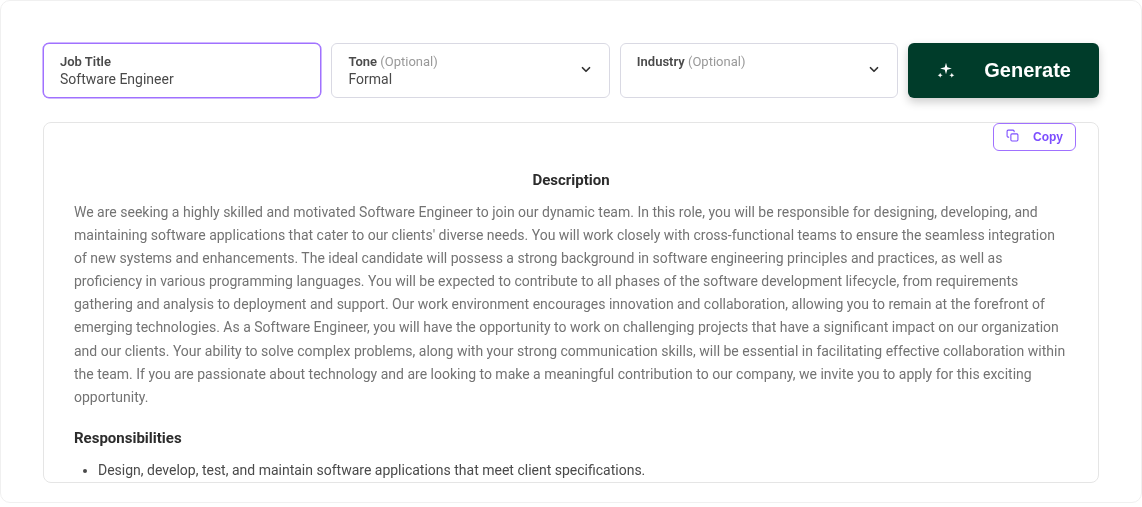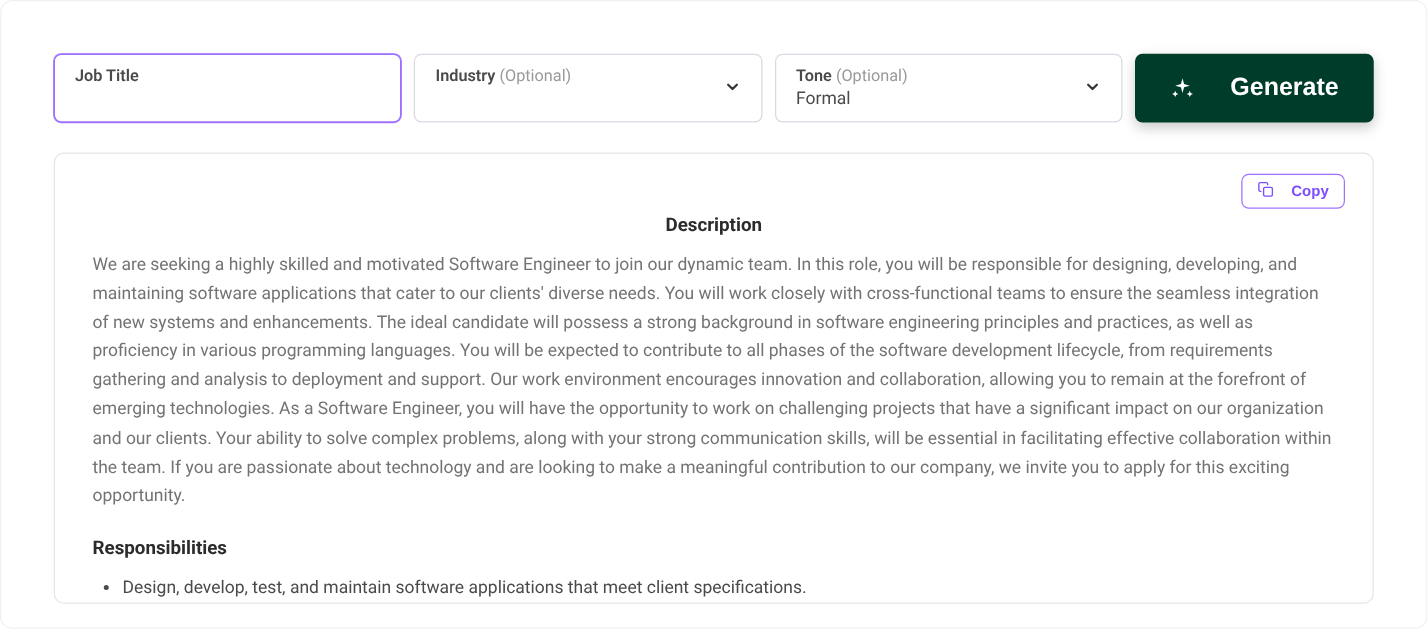--- a/index.html
+++ b/index.html
@@ -78,21 +78,21 @@
       flex-shrink: 0;
     }
     .output-card {
       border: 1px solid #e5e5e5;
       border-radius: 8px;
       padding: 12px 30px 0 30px;
       position: relative;
     }
     .copy-btn {
       position: absolute;
-      top: 16px;
+      top: 0;
       right: 22px;
       border: 1px solid #a071ff;
       border-radius: 6px;
       background: #fff;
       color: #7c4dff;
       padding: 5px 12px;
       font-size: 12px;
       font-weight: 600;
       display: flex;
       align-items: center;
@@ -130,41 +130,42 @@
   </style>
 </head>
 <body>
 
 <div class="container">
 
   <div class="input-row">
 
     <div class="field active">
       <span class="field-label">Job Title</span>
+      <span class="field-value">Software Engineer</span>
+    </div>
+
+    <div class="field">
+      <span class="field-label">
+        <span>Tone</span>
+        <span class="optional">(Optional)</span>
+      </span>
+      <span class="field-value">Formal</span>
+      <span class="chevron">
+        <svg width="14" height="14" viewBox="0 0 24 24" fill="none" stroke="#333" stroke-width="3" stroke-linecap="round" stroke-linejoin="round">
+            <polyline points="6 9 12 15 18 9"></polyline>
+          </svg>
+      </span>
     </div>
 
     <div class="field">
       <span class="field-label">
         <span>Industry</span>
         <span class="optional">(Optional)</span>
       </span>
       <span class="field-value"></span>
-      <span class="chevron">
-        <svg width="14" height="14" viewBox="0 0 24 24" fill="none" stroke="#333" stroke-width="3" stroke-linecap="round" stroke-linejoin="round">
-            <polyline points="6 9 12 15 18 9"></polyline>
-          </svg>
-      </span>
-    </div>
-
-    <div class="field">
-      <span class="field-label">
-        <span>Tone</span>
-        <span class="optional">(Optional)</span>
-      </span>
-      <span class="field-value">Formal</span>
       <span class="chevron">
         <svg width="14" height="14" viewBox="0 0 24 24" fill="none" stroke="#333" stroke-width="3" stroke-linecap="round" stroke-linejoin="round">
             <polyline points="6 9 12 15 18 9"></polyline>
           </svg>
       </span>
     </div>
 
     <button class="generate-btn">
       <span class="sparkle-icon">
         <svg width="20" height="20" viewBox="0 0 24 24" fill="#fff">

